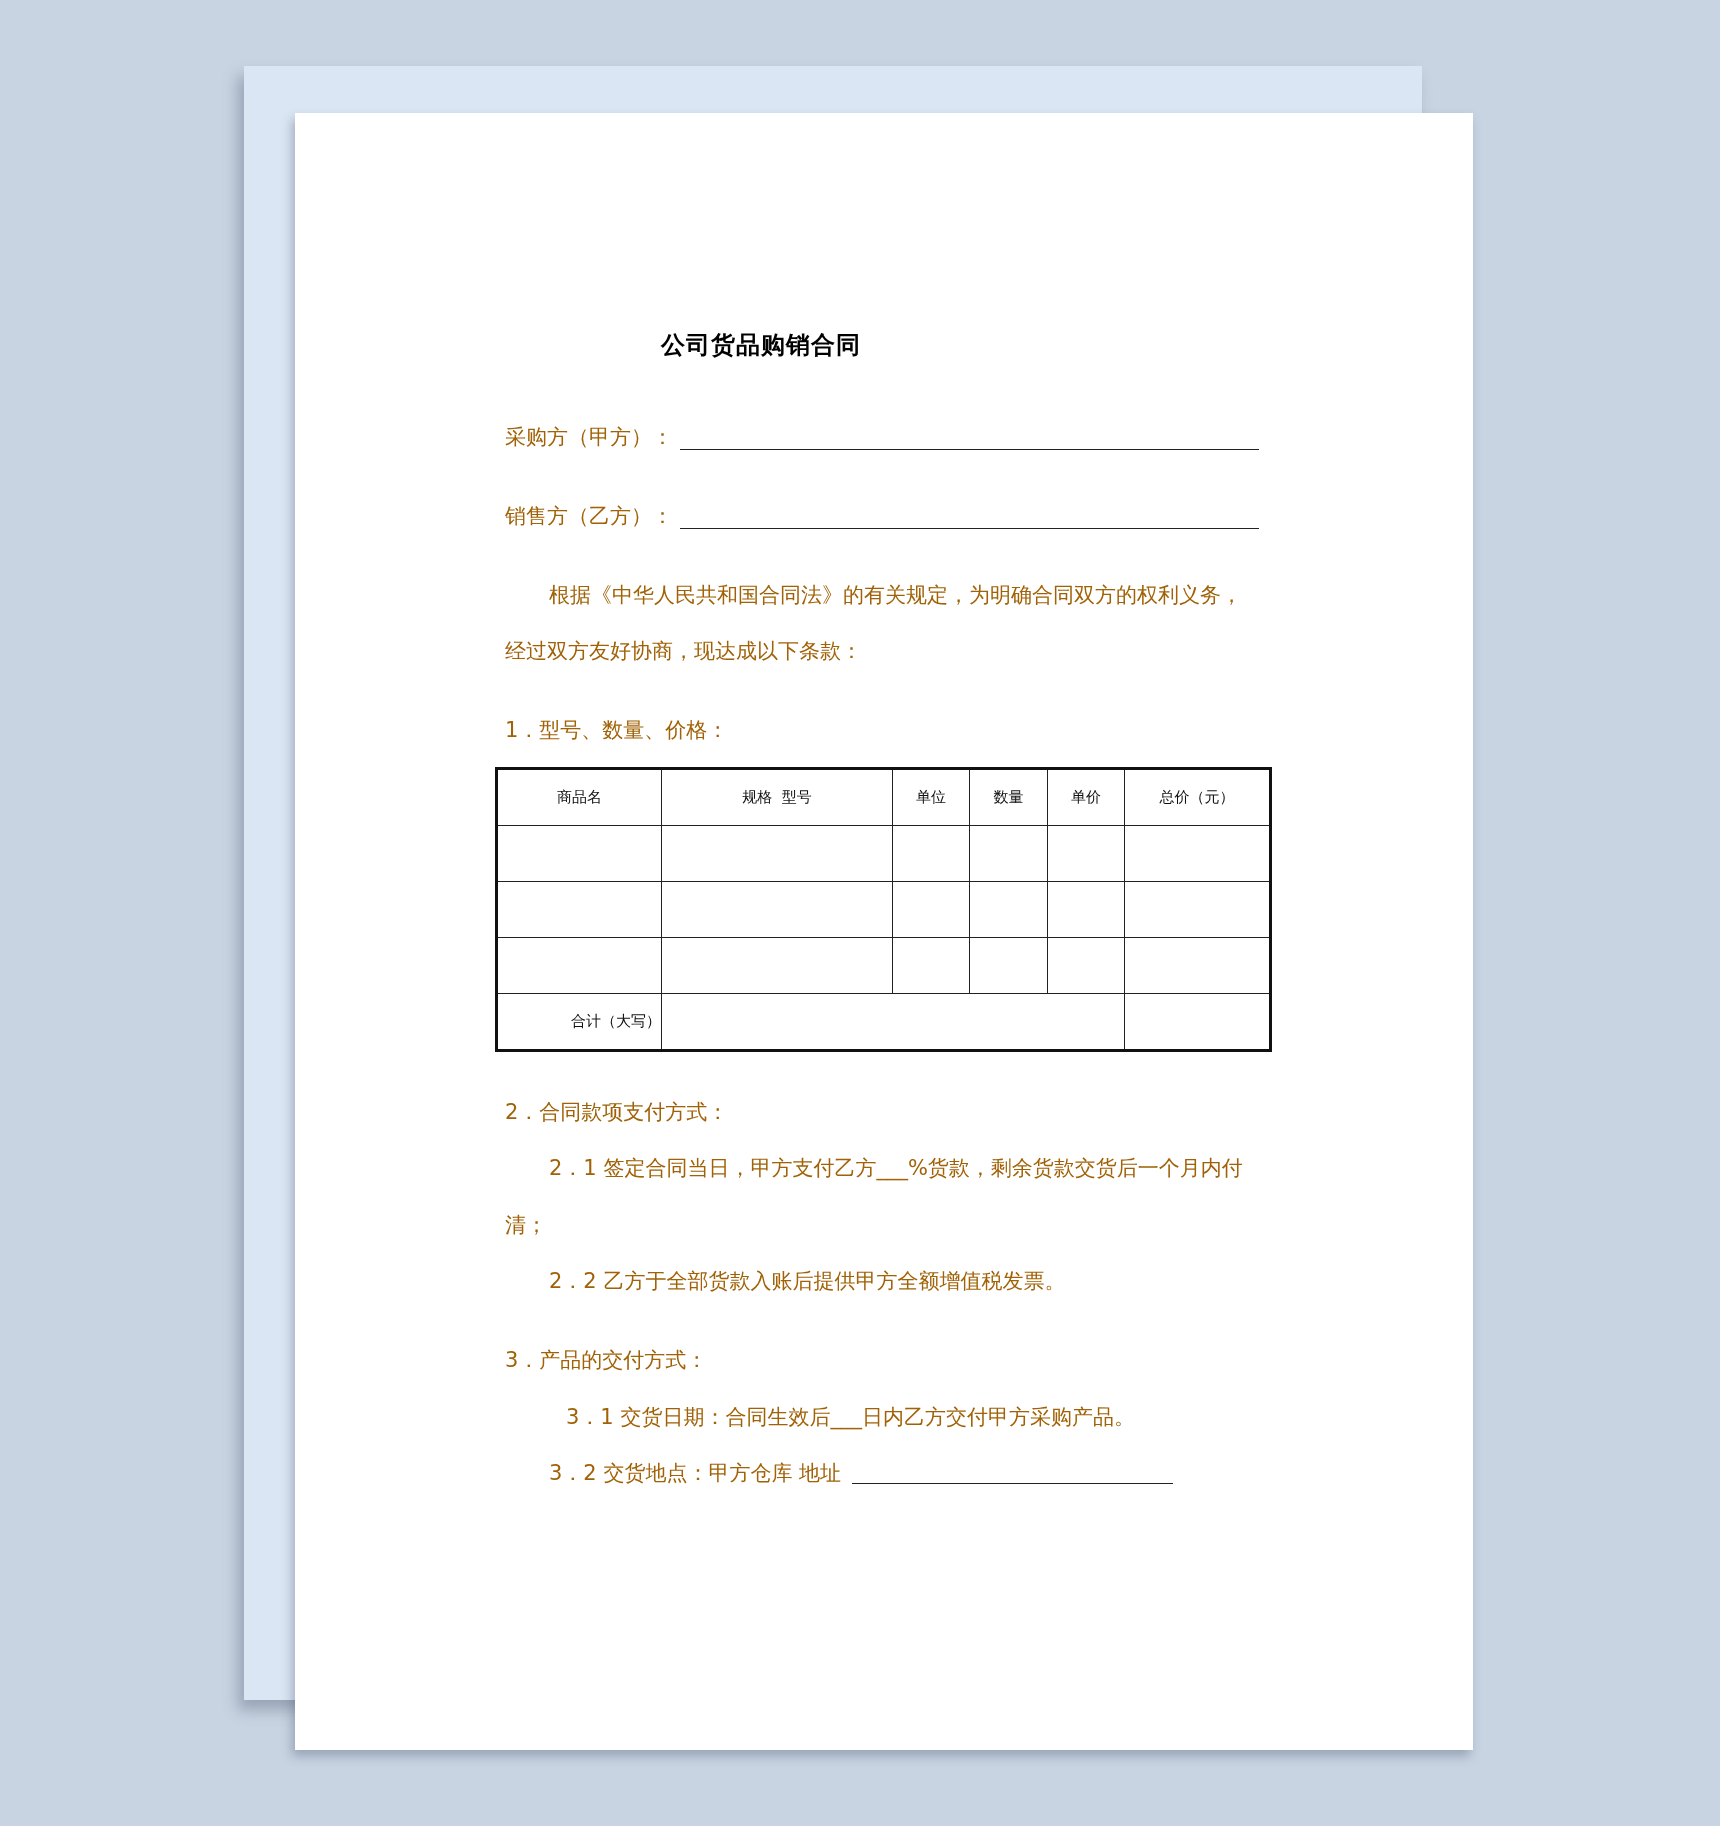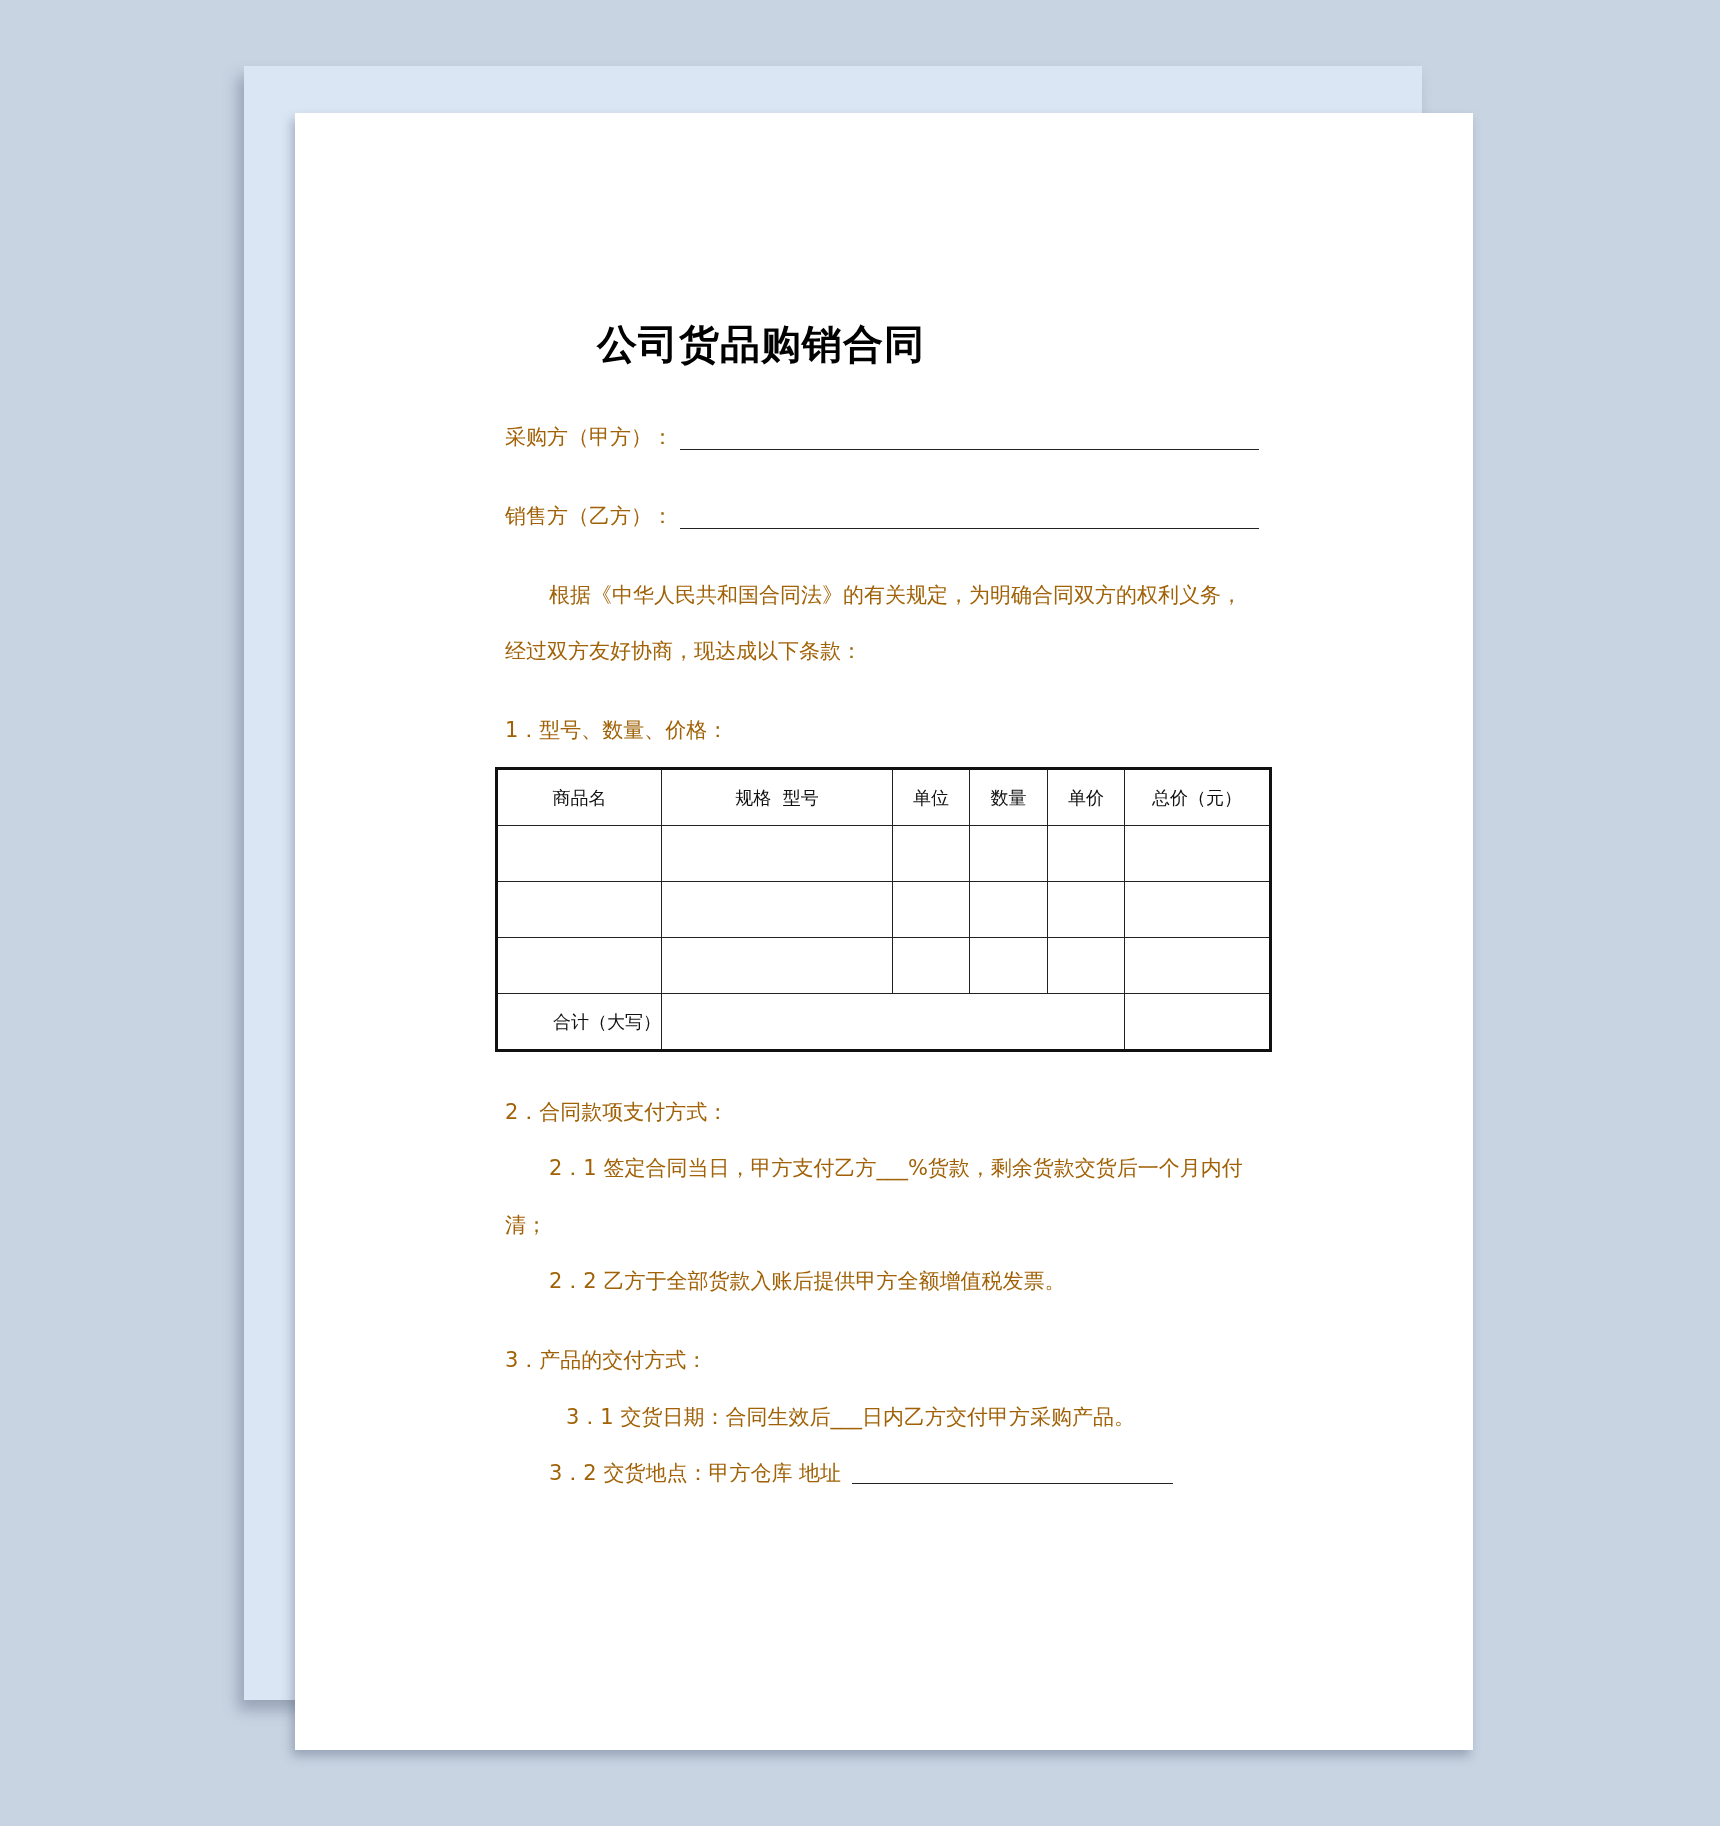--- a/index.html
+++ b/index.html
@@ -14,35 +14,35 @@
     background: #dbe6f4;
     box-shadow: -6px 10px 14px rgba(60,75,100,0.35);
   }
   .front-page {
     position: absolute; left: 295px; top: 113px; width: 1178px; height: 1637px;
     background: #ffffff;
     box-shadow: -3px 6px 10px rgba(60,75,100,0.35);
   }
   .abs { position: absolute; white-space: nowrap; }
   .title {
-    left: 0; width: 932px; top: 204px; text-align: center;
-    font-size: 40px; font-weight: bold; letter-spacing: 1px; color: #000;
+    left: 0; width: 932px; top: 216px; text-align: center;
+    font-size: 24px; font-weight: bold; letter-spacing: 1px; color: #000;
   }
   .txt { font-size: 21px; line-height: 26px; color: #a16207; }
   .label-line {
     position: absolute; height: 0; border-bottom: 1.5px solid #222;
   }
   table.goods {
     position: absolute; left: 200px; top: 654px; width: 774px;
     border-collapse: collapse; border: 3px solid #111;
     table-layout: fixed;
   }
   table.goods td {
     border: 1.5px solid #222; height: 55px; padding: 0;
-    font-size: 18px; text-align: center; color: #111;
+    font-size: 15px; text-align: center; color: #111;
   }
   table.goods td.left { text-align: right; padding-left: 24px; }
 </style>
 </head>
 <body>
 
 <div class="back-page"></div>
 
 <div class="front-page">
 

